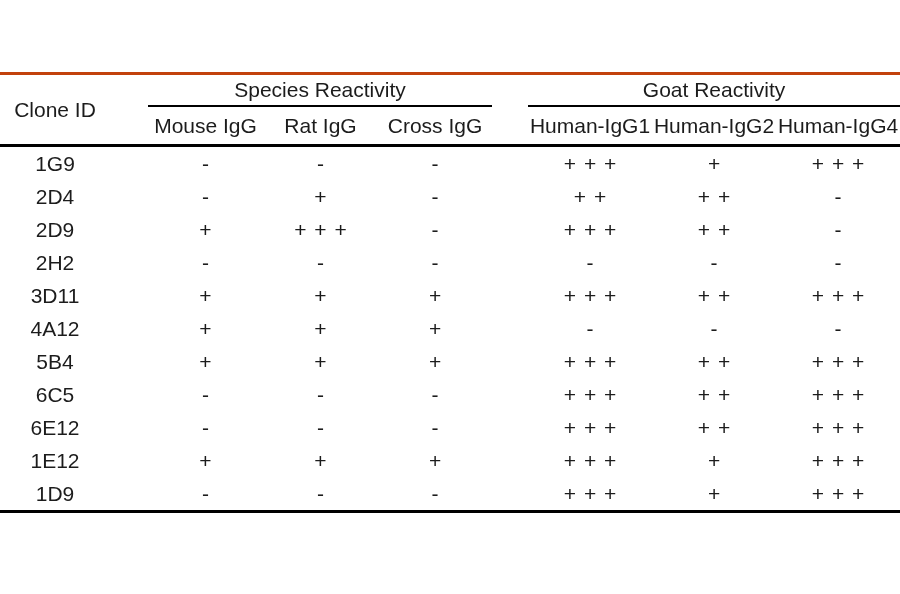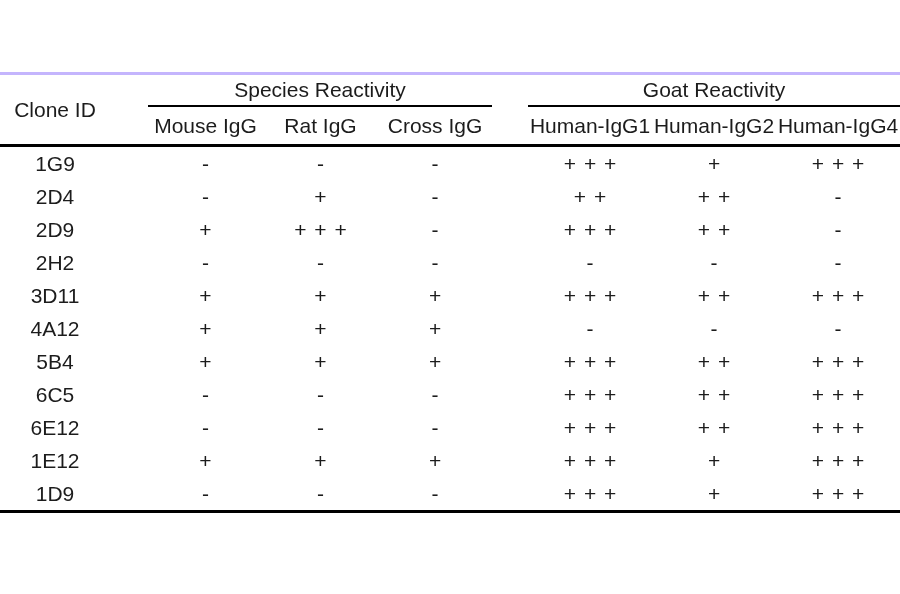--- a/index.html
+++ b/index.html
@@ -17,21 +17,21 @@
   .table-wrap {
     position: absolute;
     top: 72px;
     left: 0;
     width: 900px;
   }
   table.reactivity {
     border-collapse: collapse;
     table-layout: fixed;
     width: 900px;
-    border-top: 3px solid #c4b5fd;
+    border-top: 3px solid #c2410c;
     border-bottom: 3px solid #000;
     font-size: 21px;
   }
   table.reactivity th,
   table.reactivity td {
     padding: 0;
     font-weight: normal;
     text-align: center;
     vertical-align: middle;
     white-space: nowrap;

